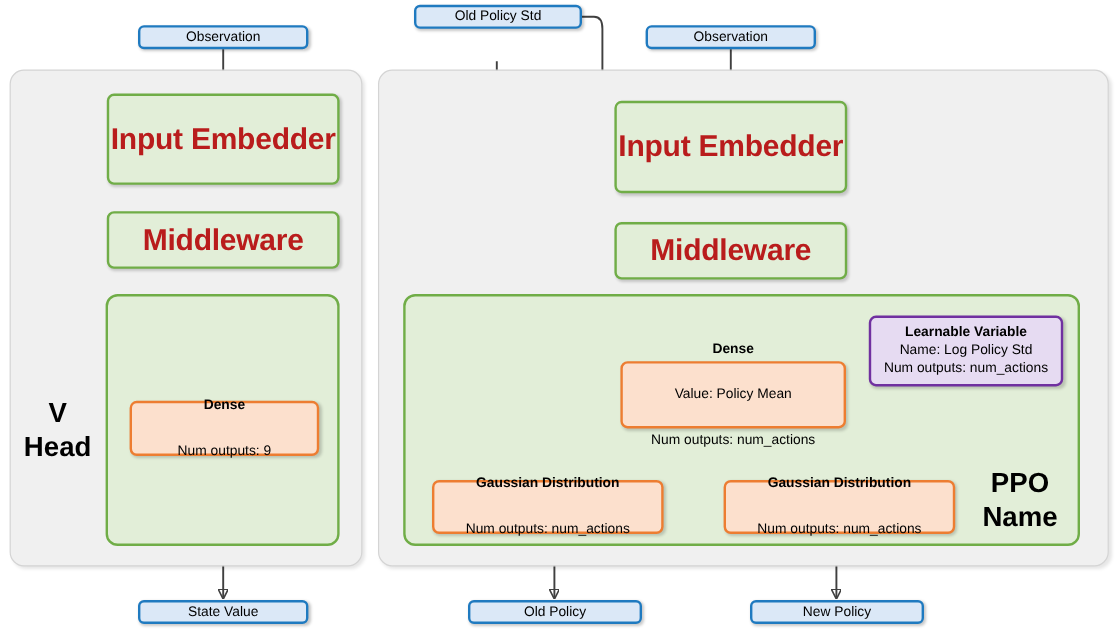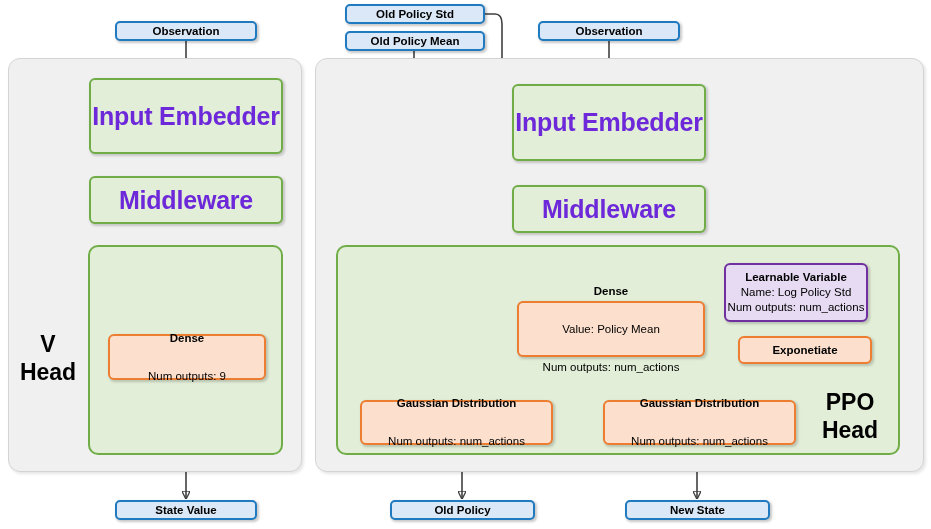--- a/index.html
+++ b/index.html
@@ -61,39 +61,39 @@
   }
   .node-blue {
     background: #dbe8f7;
     border: 2.5px solid #1f7ac0;
     border-radius: 5px;
     box-shadow: 1.5px 1.5px 2.5px rgba(0,0,0,0.22);
   }
   .big-label {
     font-size: 25px;
     font-weight: bold;
-    color: #6d28d9;
+    color: #b91c1c;
     letter-spacing: -0.2px;
   }
   .node-title {
     font-size: 11.5px;
     font-weight: bold;
     color: #000;
     line-height: 15px;
   }
   .node-sub {
     font-size: 11.5px;
     font-weight: normal;
     color: #000;
     line-height: 15px;
     text-align: right;
   }
   .pill-label {
     font-size: 11.5px;
-    font-weight: bold;
+    font-weight: normal;
     color: #000;
     line-height: 14px;
   }
   .head-label {
     position: absolute;
     font-size: 23px;
     font-weight: bold;
     color: #000;
     text-align: center;
     line-height: 28px;
@@ -173,77 +173,71 @@
   <div class="node node-orange" style="left:108px; top:334px; width:158px; height:46px;">
     <span class="node-title">Dense</span>
     <span class="node-sub">Num outputs: 9</span>
   </div>
 
   <div class="gray-panel" style="left:315px; top:58px; width:609px; height:414px;"></div>
 
   <div class="green-panel" style="left:336px; top:245px; width:564px; height:210px;"></div>
 
   <div class="head-label" style="left:800px; top:388px; width:100px;">PPO
-Head</div>
+Name</div>
 
   <div class="node node-green" style="left:512px; top:84px; width:194px; height:77px;">
     <span class="big-label">Input Embedder</span>
   </div>
 
   <div class="node node-green" style="left:512px; top:185px; width:194px; height:48px;">
     <span class="big-label">Middleware</span>
   </div>
 
   <div class="node node-orange" style="left:517px; top:301px; width:188px; height:56px;">
     <span class="node-title">Dense</span>
     <span class="node-sub">Value: Policy Mean</span>
     <span class="node-sub">Num outputs: num_actions</span>
   </div>
 
-  <div class="node node-purple" style="left:724px; top:263px; width:144px; height:59px;">
+  <div class="node node-purple" style="left:724px; top:263px; width:162px; height:59px;">
     <span class="node-title">Learnable Variable</span>
     <span class="node-sub">Name: Log Policy Std</span>
     <span class="node-sub">Num outputs: num_actions</span>
   </div>
 
-  <div class="node node-orange" style="left:738px; top:336px; width:134px; height:28px;">
-    <span class="node-title">Exponetiate</span>
-  </div>
 
   <div class="node node-orange" style="left:360px; top:400px; width:193px; height:45px;">
     <span class="node-title">Gaussian Distribution</span>
     <span class="node-sub">Num outputs: num_actions</span>
   </div>
 
   <div class="node node-orange" style="left:603px; top:400px; width:193px; height:45px;">
     <span class="node-title">Gaussian Distribution</span>
     <span class="node-sub">Num outputs: num_actions</span>
   </div>
 
   <div class="node node-blue" style="left:115px; top:21px; width:142px; height:20px;">
     <span class="pill-label">Observation</span>
   </div>
 
   <div class="node node-blue" style="left:345px; top:4px; width:140px; height:20px;">
     <span class="pill-label">Old Policy Std</span>
   </div>
 
-  <div class="node node-blue" style="left:345px; top:31px; width:140px; height:20px;">
-    <span class="pill-label">Old Policy Mean</span>
-  </div>
 
   <div class="node node-blue" style="left:538px; top:21px; width:142px; height:20px;">
     <span class="pill-label">Observation</span>
   </div>
 
   <div class="node node-blue" style="left:115px; top:500px; width:142px; height:20px;">
     <span class="pill-label">State Value</span>
   </div>
 
   <div class="node node-blue" style="left:390px; top:500px; width:145px; height:20px;">
     <span class="pill-label">Old Policy</span>
   </div>
 
   <div class="node node-blue" style="left:625px; top:500px; width:145px; height:20px;">
-    <span class="pill-label">New State</span>
+    <span class="pill-label">New Policy</span>
   </div>
 
 </div>
 
 </body></html>

